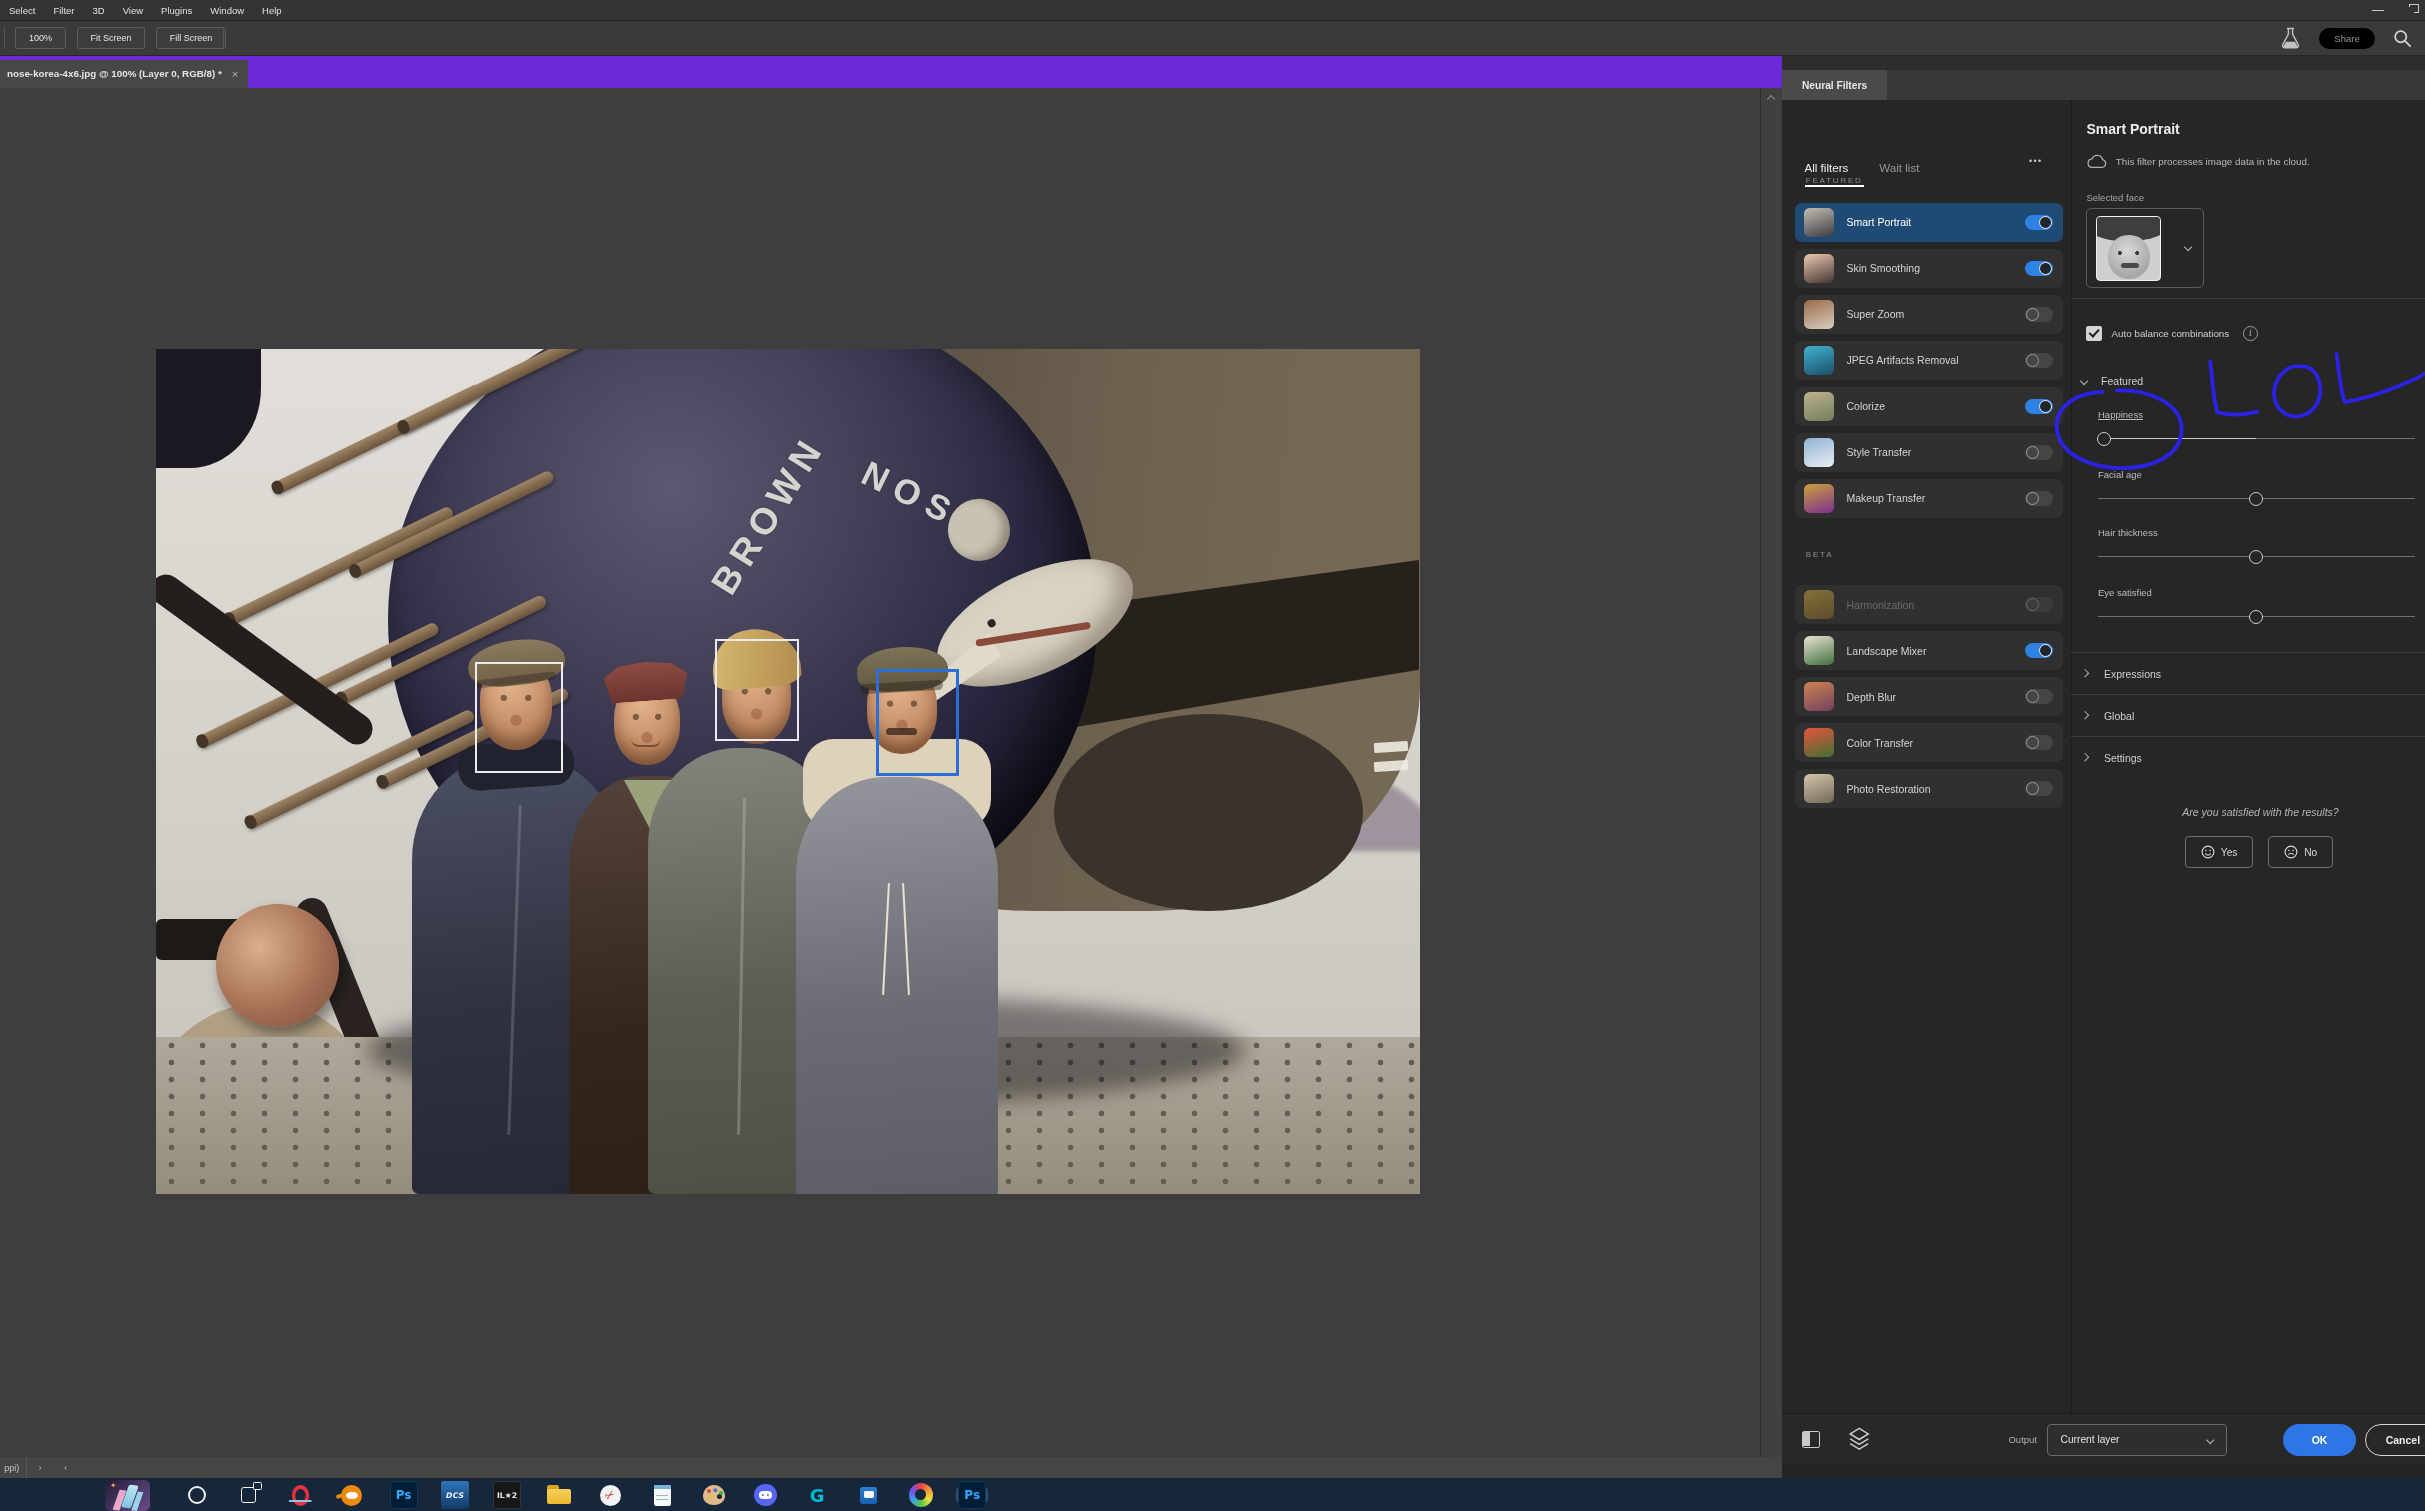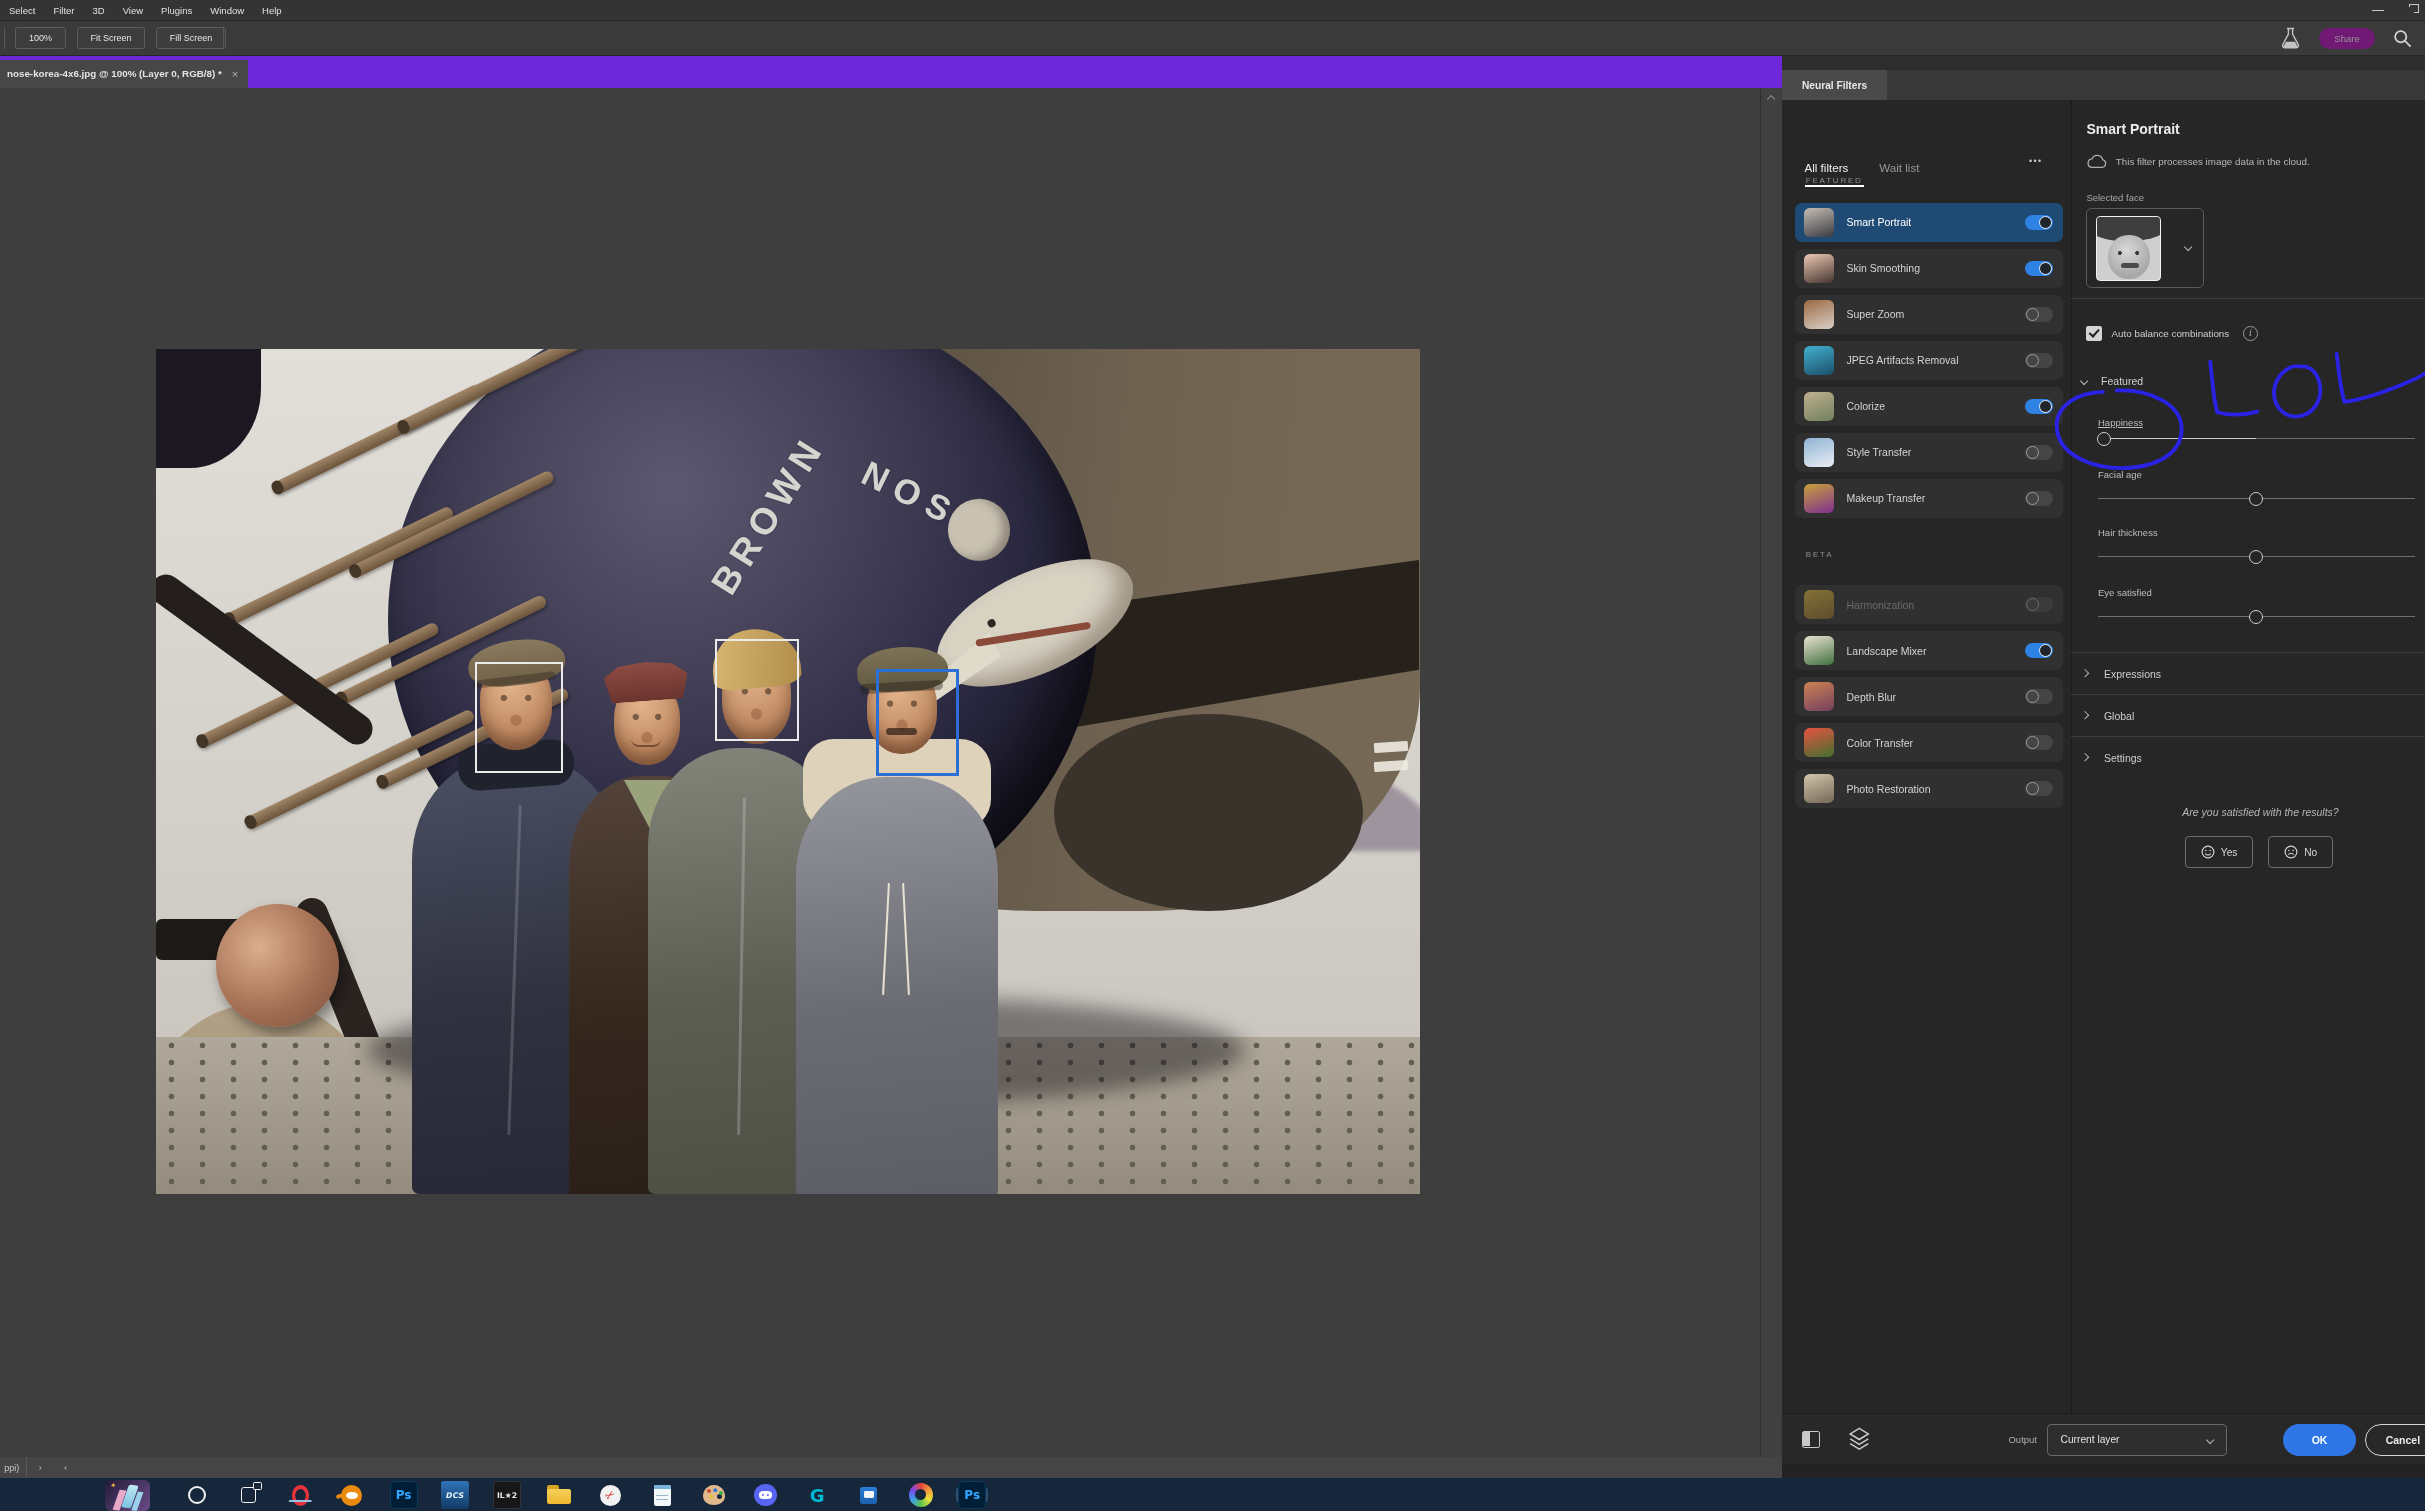--- a/index.html
+++ b/index.html
@@ -16,21 +16,21 @@
   .min-glyph{width:11.2px;height:1.4px;background:#c9c9c9;}
   .restore-glyph{width:8.4px;height:7px;border:1.2px solid #c9c9c9;position:relative;background:#343434;}
   .restore-glyph:before{content:'';position:absolute;left:2.1px;top:-4.2px;width:8.4px;height:7px;border:1.2px solid #c9c9c9;}
   .restore-glyph:after{content:'';position:absolute;left:-1.4px;top:-1.4px;width:8.4px;height:7px;background:#343434;}
 
   .optionsbar{position:absolute;left:0;top:21px;width:2426px;height:35px;background:#3a3a3a;border-bottom:0.7px solid #272727;}
   #option-buttons{position:absolute;left:15.4px;top:6.3px;display:flex;gap:11.2px;}
   .opt-btn{height:22px;padding:0 12.6px;background:#3d3d3d;border:0.7px solid #5d5d5d;border-radius:2.8px;color:#e6e6e6;font-size:9px;display:flex;align-items:center;}
   .vline{position:absolute;top:6.3px;width:0.7px;height:22px;background:#575757;}
   .right-tools{position:absolute;right:14px;top:0;height:35px;display:flex;align-items:center;gap:18px;}
-  .share-pill{width:56px;height:21px;border-radius:10.5px;background:#701a75;color:#969696;font-size:9.5px;display:flex;align-items:center;justify-content:center;}
+  .share-pill{width:56px;height:21px;border-radius:10.5px;background:#000000;color:#969696;font-size:9.5px;display:flex;align-items:center;justify-content:center;}
 
   .tabrow{position:absolute;left:0;top:56px;width:1782px;height:32px;background:#6d28d9;}
   .doc-tab{position:absolute;left:0;top:3.5px;height:28px;background:#474747;display:flex;align-items:center;padding:0 9.8px 0 7px;gap:9.8px;}
   .doc-tab .t{font-size:9.8px;font-weight:bold;color:#e3e3e3;}
   .doc-tab .x{font-size:11.2px;color:#b2b2b2;}
 
   
   .canvas{position:absolute;left:0;top:88px;width:1760px;height:1369px;background:#3e3e3e;overflow:hidden;}
   .vscrollbar{position:absolute;left:1760px;top:88px;width:22px;height:1369px;background:#404040;border-left:0.7px solid #2d2d2d;}
   .vscrollbar .chev{position:absolute;left:7px;top:8.4px;border-color:#8c8c8c;}
@@ -473,21 +473,21 @@
         <span class="checkbox"></span>
         <span class="rc-check-label">Auto balance combinations</span>
         <span class="info-ic"></span>
       </div>
       <div class="group-header" style="top:316px">
         <span class="chev down"></span>
         <span>Featured</span>
       </div>
       <div id="sliders">
           <div class="slider" style="top: 353px;">
-            <span class="sl-label" style="top: 8px; text-decoration: underline;">Happiness</span>
+            <span class="sl-label" style="top: 0px; text-decoration: underline;">Happiness</span>
             <div class="sl-track" style="top: 29px;">
               <div class="sl-fill" style="left: 6.3px; width: 152px; top: 0px;"></div>
             </div>
             <div class="sl-thumb" style="left: 26px; top: 22.5px;"></div>
           </div>
           <div class="slider" style="top: 413px;">
             <span class="sl-label" style="top: 0px;">Facial age</span>
             <div class="sl-track" style="top: 29px;"></div>
             <div class="sl-thumb" style="left: 178px; top: 22.5px;"></div>
           </div>

